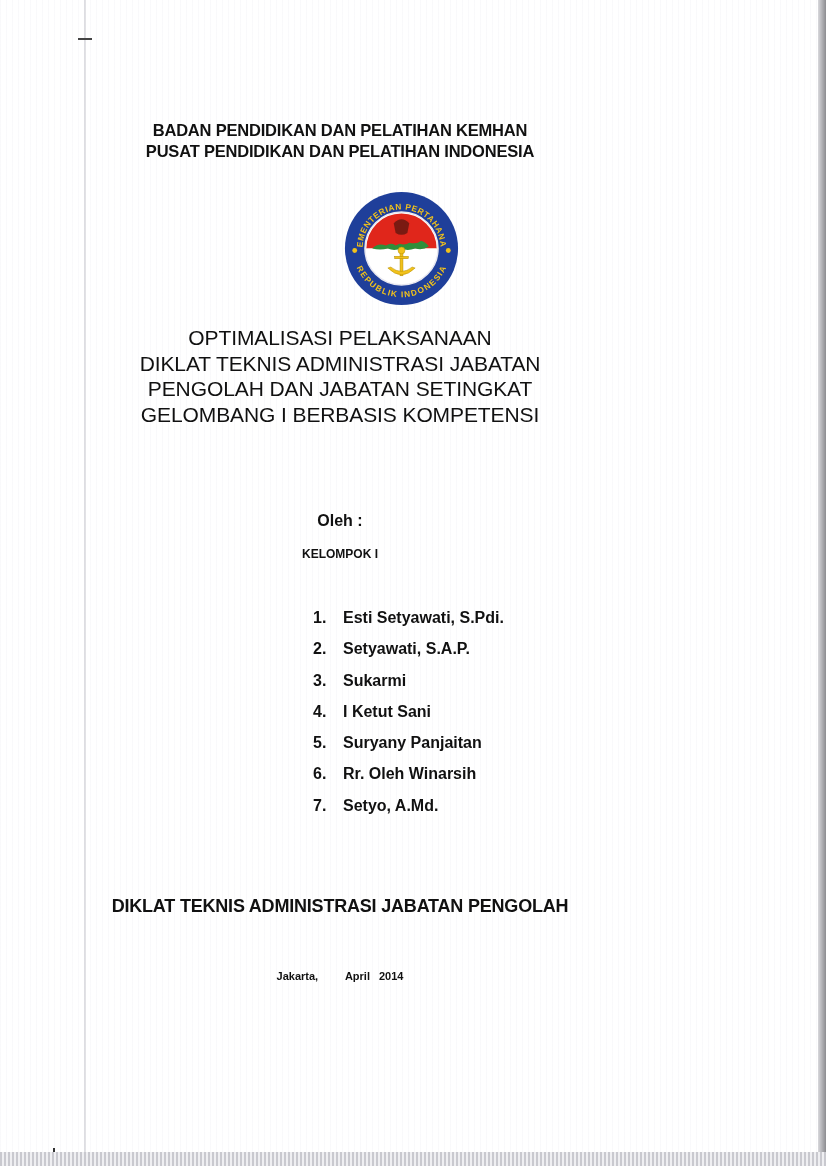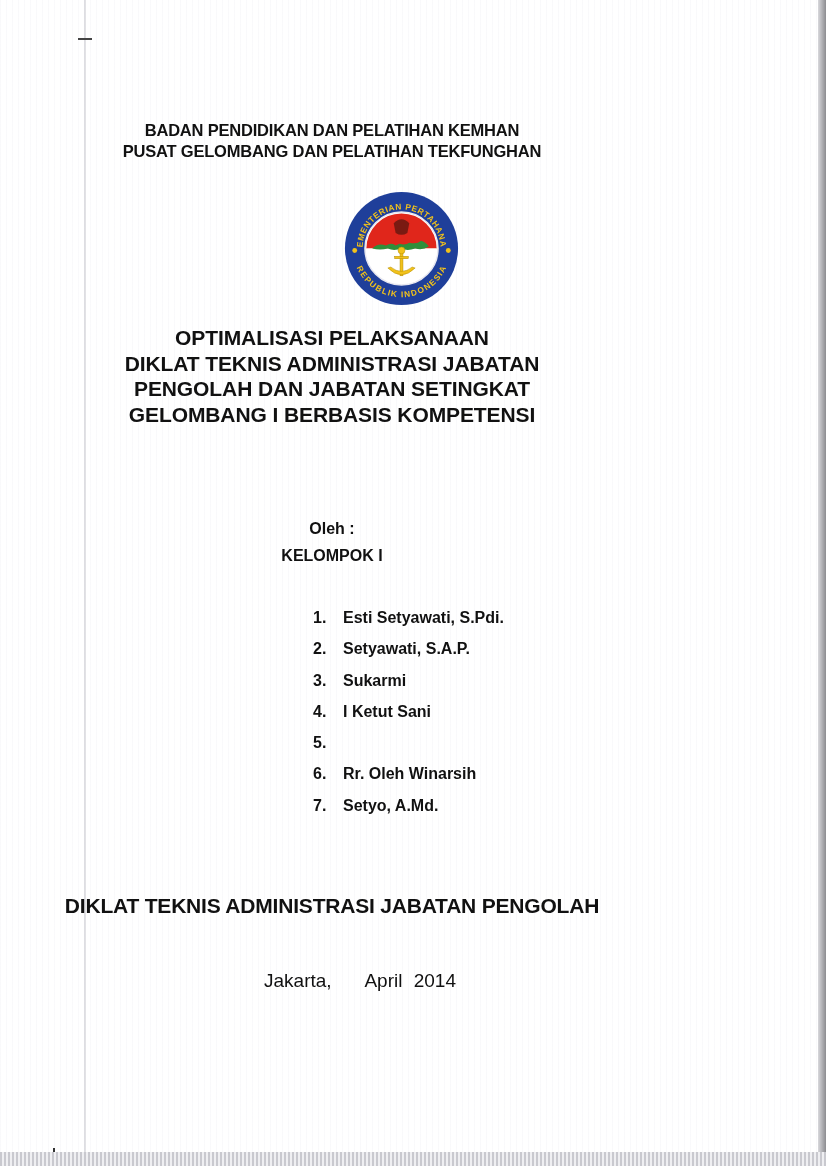--- a/index.html
+++ b/index.html
@@ -7,45 +7,45 @@
        font-family:"Liberation Sans","DejaVu Sans",sans-serif;color:#111;}
   .scan-texture{position:absolute;inset:0;
     background-image:repeating-linear-gradient(90deg,rgba(200,200,215,0.10) 0px,rgba(200,200,215,0.10) 1px,transparent 1px,transparent 6px);
     pointer-events:none;}
   .left-fold{position:absolute;left:84px;top:0;width:2px;height:1166px;background:rgba(140,140,150,0.25);}
   .left-fold-bottom{position:absolute;left:53px;top:1148px;width:2px;height:18px;background:#333;}
   .right-edge{position:absolute;right:0;top:0;width:8px;height:1166px;background:linear-gradient(90deg,#d8d8dc,#8c8c90);}
   .bottom-band{position:absolute;left:0;bottom:0;width:826px;height:14px;
     background:repeating-linear-gradient(90deg,#c9c9cf 0px,#c9c9cf 2px,#efeff2 2px,#efeff2 4px);}
   .tick-mark{position:absolute;left:78px;top:38px;width:14px;height:2px;background:#444;}
-  .center{position:absolute;left:8px;width:648px;text-align:center;}
+  .center{position:absolute;left:16px;width:648px;text-align:center;}
   .header{top:120px;font-weight:bold;font-size:16.5px;line-height:21px;letter-spacing:-0.2px;}
   .logo{position:absolute;left:343px;top:190px;width:117px;height:117px;}
-  .title{top:325px;font-weight:bold;font-size:21px;line-height:25.5px;letter-spacing:-0.1px;text-align:center;}
-  .oleh{top:512px;font-weight:bold;font-size:16px;margin-top:8px;}
-  .kelompok{top:547px;font-weight:bold;font-size:16px;}
+  .title{top:325px;font-weight:normal;font-size:21px;line-height:25.5px;letter-spacing:-0.1px;text-align:center;}
+  .oleh{top:512px;font-weight:bold;font-size:16px;}
+  .kelompok{top:547px;font-weight:bold;font-size:12px;}
   .members{position:absolute;left:313px;top:607px;margin:0;padding:0;list-style:none;}
   .members li{font-weight:bold;font-size:16px;height:31.3px;line-height:22px;display:flex;}
   .members .num{width:30px;display:inline-block;}
-  .footer{top:896px;font-weight:bold;font-size:21px;line-height:20px;letter-spacing:-0.2px;}
-  .place{top:970px;font-weight:normal;font-size:19px;word-spacing:6px;margin-left:28px;}
+  .footer{top:896px;font-weight:bold;font-size:18px;line-height:20px;letter-spacing:-0.2px;}
+  .place{top:970px;font-weight:bold;font-size:11px;word-spacing:6px;}
 </style>
 </head>
 <body>
 
 <div class="scan-texture"></div>
 <div class="left-fold"></div>
 <div class="left-fold-bottom"></div>
 <div class="tick-mark"></div>
 <div class="right-edge"></div>
 <div class="bottom-band"></div>
 
 <div class="center header">
   <div>BADAN PENDIDIKAN DAN PELATIHAN KEMHAN</div>
-  <div>PUSAT GELOMBANG DAN PELATIHAN TEKFUNGHAN</div>
+  <div>PUSAT PENDIDIKAN DAN PELATIHAN INDONESIA</div>
 </div>
 
 <div class="logo">
   <svg viewBox="0 0 120 120" width="117" height="117">
     <defs>
       <path id="topArc" d="M 20 60 A 40 40 0 0 1 100 60"></path>
       <path id="botArc" d="M 16 60 A 44 44 0 0 0 104 60"></path>
       <clipPath id="inner">
           <circle cx="60" cy="60" r="36"></circle>
         </clipPath>
@@ -98,20 +98,21 @@
   <li>
       <span class="num">3.</span>
       <span>Sukarmi</span>
     </li>
   <li>
       <span class="num">4.</span>
       <span>I Ketut Sani</span>
     </li>
   <li>
       <span class="num">5.</span>
+      <span>Suryany Panjaitan</span>
     </li>
   <li>
       <span class="num">6.</span>
       <span>Rr. Oleh Winarsih</span>
     </li>
   <li>
       <span class="num">7.</span>
       <span>Setyo, A.Md.</span>
     </li>
 </ol>

